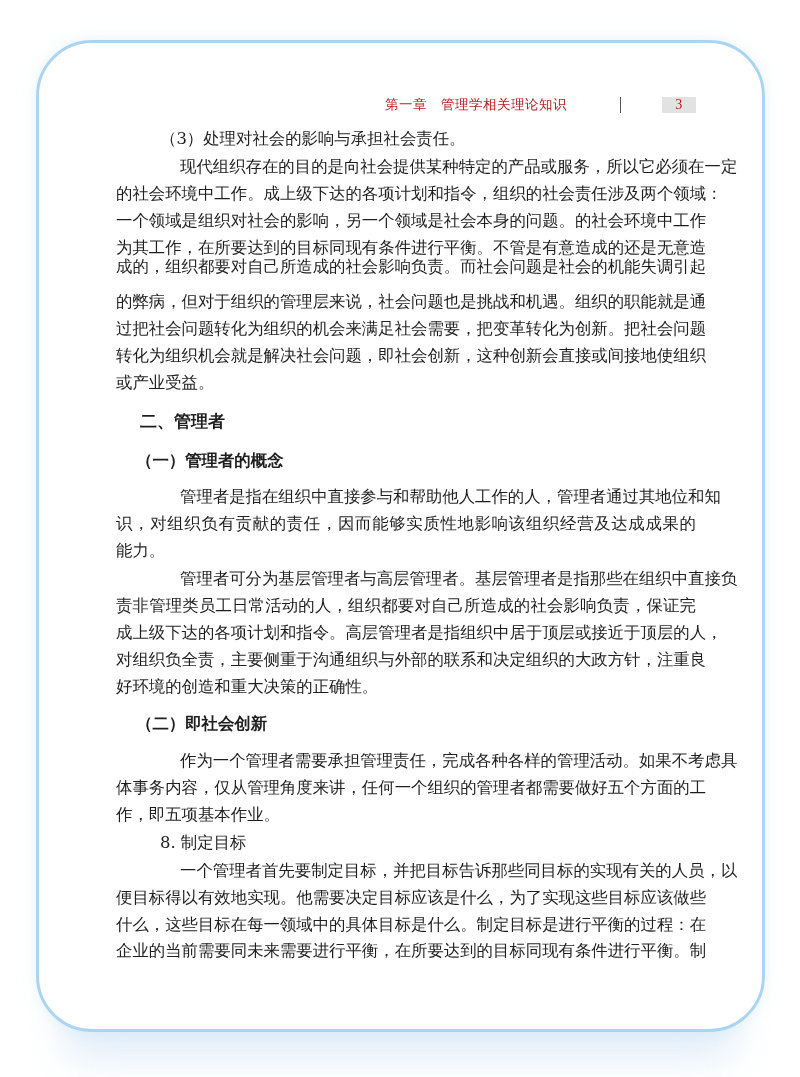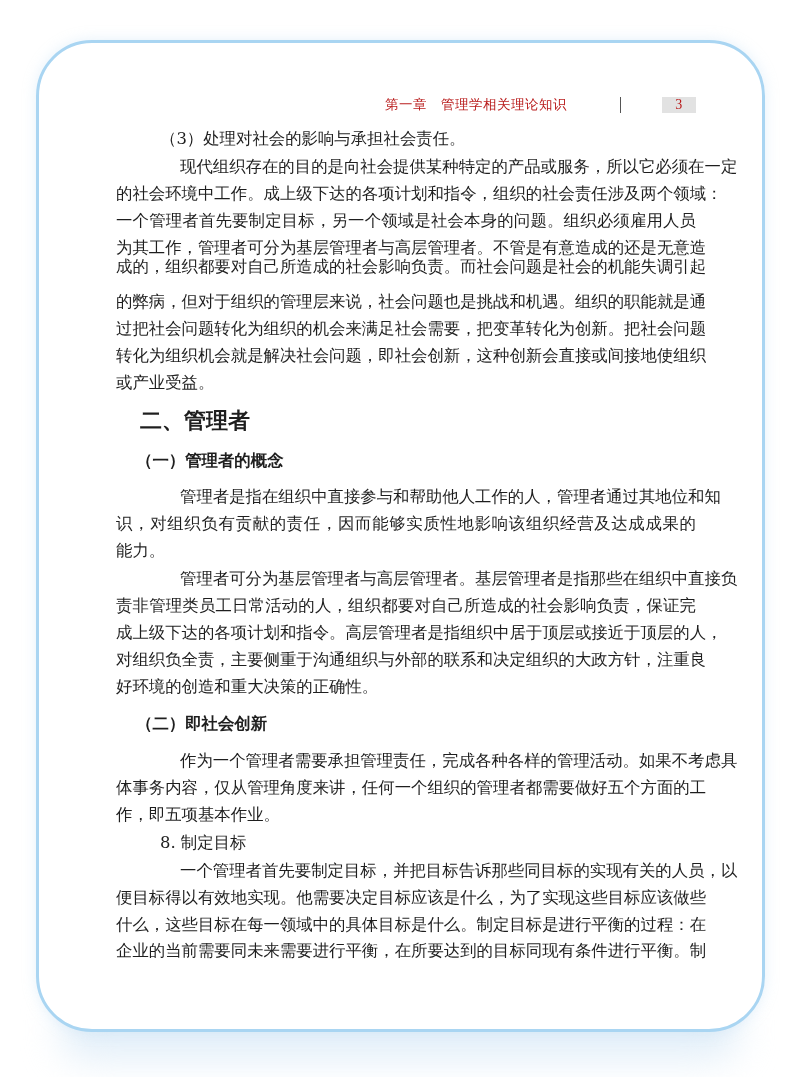--- a/index.html
+++ b/index.html
@@ -35,41 +35,41 @@
     position: absolute; left: 116px; top: 0; width: 580px;
     font-size: 16.4px; color: #1e1e1e;
   }
   .line {
     position: absolute; left: 0; white-space: nowrap; height: 22px; line-height: 22px;
     text-align: justify; text-align-last: justify; width: 580px;
   }
   .line.last { text-align-last: left; font-family: Liberation Serif, serif; }
   .indent { left: 36px; width: 540px; margin-left: 28px; }
   .sub { left: 44px; width: auto; text-align-last: left; }
-  .h2 { font-weight: bold; font-size: 22px; left: 24px; width: auto; text-align-last: left; font-family: "DejaVu Sans", sans-serif; }
+  .h2 { font-weight: bold; font-size: 17px; left: 24px; width: auto; text-align-last: left; font-family: "DejaVu Sans", sans-serif; }
   .h3 { left: 20px; width: auto; text-align-last: left; font-weight: bold; }
 </style>
 </head>
 <body>
 
 <div class="shadow"></div>
 <div class="frame"></div>
 
 <div class="header">
   <span class="chapter">第一章　管理学相关理论知识</span>
   <span class="sep"></span>
   <span class="pageno">3</span>
 </div>
 
 <div class="content">
   <div class="line sub" style="top:128px">（3）处理对社会的影响与承担社会责任。</div>
   <div class="line indent" style="top:156px">现代组织存在的目的是向社会提供某种特定的产品或服务，所以它必须在一定</div>
   <div class="line" style="top:183px">的社会环境中工作。成上级下达的各项计划和指令，组织的社会责任涉及两个领域：</div>
-  <div class="line" style="top:210px">一个管理者首先要制定目标，另一个领域是社会本身的问题。组织必须雇用人员</div>
-  <div class="line" style="top:237px">为其工作，管理者可分为基层管理者与高层管理者。不管是有意造成的还是无意造</div>
+  <div class="line" style="top:210px">一个领域是组织对社会的影响，另一个领域是社会本身的问题。的社会环境中工作</div>
+  <div class="line" style="top:237px">为其工作，在所要达到的目标同现有条件进行平衡。不管是有意造成的还是无意造</div>
   <div class="line" style="top:256px">成的，组织都要对自己所造成的社会影响负责。而社会问题是社会的机能失调引起</div>
   <div class="line" style="top:291px">的弊病，但对于组织的管理层来说，社会问题也是挑战和机遇。组织的职能就是通</div>
   <div class="line" style="top:318px">过把社会问题转化为组织的机会来满足社会需要，把变革转化为创新。把社会问题</div>
   <div class="line" style="top:345px">转化为组织机会就是解决社会问题，即社会创新，这种创新会直接或间接地使组织</div>
   <div class="line last" style="top:372px">或产业受益。</div>
 
   <div class="line h2" style="top:410px">二、管理者</div>
   <div class="line h3" style="top:450px">（一）管理者的概念</div>
 
   <div class="line indent" style="top:486px">管理者是指在组织中直接参与和帮助他人工作的人，管理者通过其地位和知</div>

